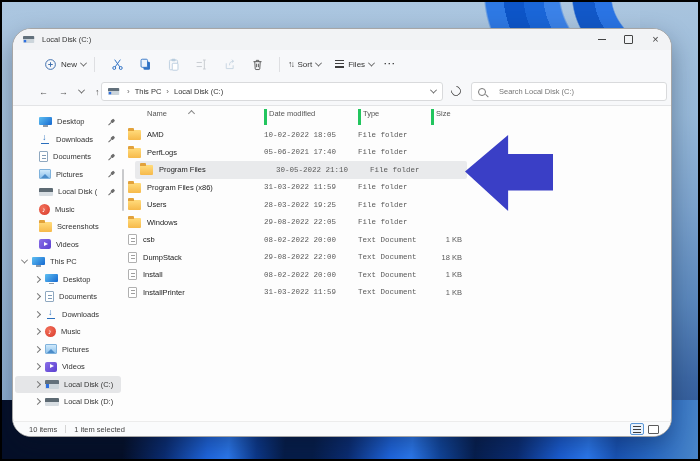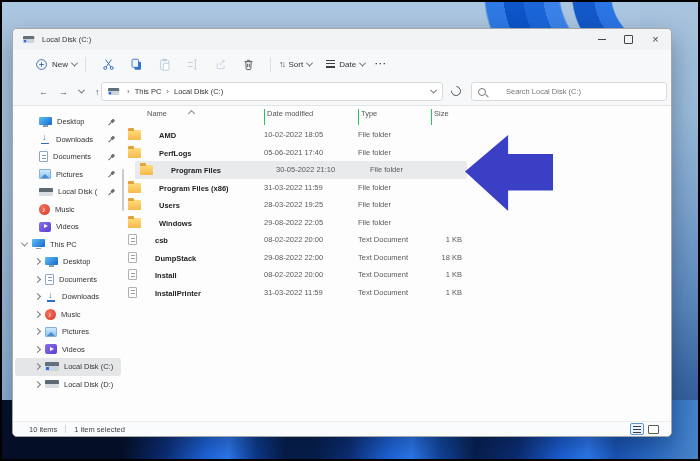--- a/index.html
+++ b/index.html
@@ -10,48 +10,48 @@
   .bloom-ring{position:absolute;left:468px;top:-168px;width:440px;height:320px;border-radius:50%;z-index:0;
     background:radial-gradient(closest-side,transparent 58%,#3b82e8 59% 66%,#1a66d8 66% 75%,#0d55c8 75% 84%,#2e79e4 84% 92%,rgba(46,121,228,0) 93%);}
   .bloom-ring2{position:absolute;left:540px;top:-120px;width:300px;height:230px;border-radius:50%;z-index:0;
     background:radial-gradient(closest-side,transparent 52%,#2a74e4 53% 64%,#1258c8 64% 78%,rgba(18,88,200,0) 79%);}
   .wp-right{position:absolute;left:640px;top:0;width:60px;height:461px;z-index:0;
     background:linear-gradient(180deg,#a9c4de 0%,#97b9d9 25%,#7ca3cd 45%,#5b88bd 65%,#3c67a4 82%,#274e8c 100%);}
   .wp-bottom{position:absolute;left:0;top:400px;width:700px;height:61px;z-index:1;
     background:linear-gradient(95deg,#050f28 0%,#050f28 18%,#0b2d74 24%,#2068e2 30%,#2d7bf2 33%,#0d3a8e 37%,#061d4a 41%,#061d4a 45%,#0b2d74 50%,#2068e2 56%,#2d7bf2 59%,#12479e 63%,#071f50 68%,#0b2d74 74%,#1c5fd6 80%,#2d7bf2 84%,#1a55b8 88%,#2a6cc8 93%,#4a86c8 100%);}
 
   
-  .win{position:absolute;left:12px;top:28px;width:660px;height:409px;background:#fdfdfd;border:1px solid #a6a6a6;border-radius:5px;box-shadow:0 10px 24px rgba(10,20,40,.35);z-index:2;overflow:hidden;box-sizing:border-box;}
+  .win{position:absolute;left:12px;top:28px;width:660px;height:409px;background:#fdfdfd;border:1px solid #a6a6a6;border-radius:19px;box-shadow:0 10px 24px rgba(10,20,40,.35);z-index:2;overflow:hidden;box-sizing:border-box;}
   .titlebar{position:absolute;left:0;top:0;width:100%;height:21px;background:#f2f3f5;display:flex;align-items:center;padding-left:10px;gap:5px;box-sizing:border-box;font-size:7.5px;color:#333;}
   .wcontrols{position:absolute;right:2px;top:0;height:21px;display:flex;align-items:stretch;}
   .wbtn{width:27px;display:flex;align-items:center;justify-content:center;color:#444;}
   .ic-min{width:8px;height:1px;background:#444;}
   .ic-max{width:7px;height:7px;border:1px solid #444;border-radius:1px;}
   .ic-close{font-size:11px;line-height:11px;color:#444;}
 
-  .toolbar{position:absolute;left:0;top:21px;width:100%;height:28px;background:#f7f8fa;display:flex;align-items:center;padding-left:22px;box-sizing:border-box;font-size:8px;color:#333;}
+  .toolbar{position:absolute;left:0;top:21px;width:100%;height:28px;background:#f7f8fa;display:flex;align-items:center;padding-left:31px;box-sizing:border-box;font-size:8px;color:#333;}
   .tgroup{display:flex;align-items:center;gap:4px;}
   .tdiv{width:1px;height:15px;background:#dedfe2;margin:0 8px;}
   .tbtn{width:28px;display:flex;align-items:center;justify-content:center;}
   .tmore{margin-left:10px;font-size:9px;font-weight:bold;color:#333;letter-spacing:1px;}
   .lbl{white-space:nowrap;}
   .cv{display:inline-block;width:4px;height:4px;border-right:1px solid #666;border-bottom:1px solid #666;}
   .cv.down{transform:rotate(45deg) translate(-1px,-1px);}
   .cv.right{transform:rotate(-45deg);}
   .cv.up{transform:rotate(-135deg);}
   .ic-lines{width:9px;height:8px;background:repeating-linear-gradient(180deg,#3f3f3f 0 1.2px,transparent 1.2px 3.2px);}
   .sort-glyph{font-size:8.5px;letter-spacing:-1.5px;color:#333;}
 
   .addressbar{position:absolute;left:0;top:49px;width:100%;height:27px;background:#f7f8fa;display:flex;align-items:center;box-sizing:border-box;font-size:7.5px;color:#333;}
   .nav-arrows{display:flex;align-items:center;gap:11px;padding-left:26px;width:62px;color:#555;font-size:9px;}
   .crumbbox{position:absolute;left:88px;top:4px;width:342px;height:19px;background:#fff;border:1px solid #d9dadc;border-radius:3px;display:flex;align-items:center;padding:0 6px;box-sizing:border-box;gap:5px;}
   .crumb-sep{color:#666;font-size:8px;}
   .crumb-chev{margin-left:auto;}
   .ic-refresh{position:absolute;left:438px;top:8px;width:8px;height:8px;border:1.2px solid #555;border-top-color:transparent;border-radius:50%;transform:rotate(-40deg);}
-  .searchbox{position:absolute;left:458px;top:4px;width:196px;height:19px;background:#fff;border:1px solid #d9dadc;border-radius:3px;display:flex;align-items:center;padding:0 6px;box-sizing:border-box;gap:20px;}
+  .searchbox{position:absolute;left:458px;top:4px;width:196px;height:19px;background:#fff;border:1px solid #d9dadc;border-radius:3px;display:flex;align-items:center;padding:0 6px;box-sizing:border-box;gap:13px;}
   .ic-search{position:relative;width:6px;height:6px;border:1px solid #777;border-radius:50%;flex:none;}
   .ic-search::after{content:"";position:absolute;width:3.5px;height:1px;background:#777;right:-3px;bottom:-1px;transform:rotate(45deg);}
   .searchbox input{border:none;outline:none;background:transparent;font-size:7.5px;width:100%;font-family:"Liberation Sans",sans-serif;color:#333;padding:0;}
   .searchbox input::placeholder{color:#767676;}
   .hdiv{position:absolute;left:0;top:76px;width:100%;height:1px;background:#e3e4e6;}
 
   
   .sidebar{position:absolute;left:2px;top:84px;width:106px;}
   .sb-row{display:flex;align-items:center;height:17.5px;gap:5px;font-size:7.5px;color:#333;border-radius:3px;padding-right:2px;}
   .sb-row.quick{padding-left:24px;}
@@ -88,27 +88,27 @@
   .ic-drive{width:14px;height:9px;}
   .ic-drive::before{content:"";position:absolute;inset:0;background:linear-gradient(180deg,#62707b 0 45%,#ccd5db 45% 100%);border-radius:1px;}
   .ic-drive::after{content:"";position:absolute;left:1px;bottom:1px;width:3px;height:3.5px;background:#2d6fe0;}
   .ic-drive-plain{width:14px;height:8px;background:linear-gradient(180deg,#5d6a73 0 50%,#d7dde2 50% 100%);border-radius:1px;}
   .tiny-drive{transform:scale(.8);transform-origin:left center;}
 
   
   .colheaders{position:absolute;left:110px;top:80px;width:344px;height:16px;display:grid;grid-template-columns:141px 94px 73px 1fr;font-size:7.5px;color:#555;align-items:center;}
   .colheaders .hc{padding-left:2px;position:relative;height:100%;display:flex;align-items:flex-start;}
   .colheaders .hc.first{padding-left:24px;}
-  .colheaders .hc.b{border-left:1px solid #22c55e;}
+  .colheaders .hc.b{border-left:3px solid #22c55e;}
   .sortchev{position:absolute;left:66px;top:2px;border-color:#888;}
   .filelist{position:absolute;left:110px;top:97px;width:344px;}
   .frow{display:grid;grid-template-columns:141px 94px 73px 1fr;height:17.5px;align-items:center;font-size:7.5px;color:#222;border-radius:2px;}
   .frow.sel{background:#e9eaec;margin-left:12px;}
-  .fname{display:flex;align-items:flex-end;gap:18px;padding-left:5px;white-space:nowrap;font-weight:bold;}
-  .fcell{color:#5a5a5a;white-space:nowrap;}
+  .fname{display:flex;align-items:center;gap:6px;padding-left:5px;white-space:nowrap;}
+  .fcell{color:#5a5a5a;white-space:nowrap;font-family:Liberation Mono, monospace;}
   .fsize{text-align:right;padding-right:5px;color:#5a5a5a;white-space:nowrap;}
 
   
   .statusbar{position:absolute;left:0;bottom:0;width:100%;height:15px;background:#fafbfc;border-top:1px solid #ececec;display:flex;align-items:center;padding-left:16px;gap:8px;box-sizing:border-box;font-size:7.5px;color:#444;}
   .st-sep{width:1px;height:8px;background:#d5d5d5;}
   .viewbtns{margin-left:auto;margin-right:12px;display:flex;align-items:center;gap:4px;}
   .vbtn1{width:14px;height:12px;border:1px solid #5a96d6;background:#eaf2fb;border-radius:2px;display:flex;align-items:center;justify-content:center;box-sizing:border-box;}
   .vbtn1 .ic-lines{width:8px;height:7px;}
   .vbtn2{width:11px;height:9px;border:1px solid #5c5c5c;background:#fff;border-radius:1px;box-sizing:border-box;}
 
@@ -189,21 +189,21 @@
           </svg>
       </div>
       <div class="tdiv"></div>
       <div class="tgroup">
         <span class="sort-glyph">↑↓</span>
         <span class="lbl">Sort</span>
         <span class="cv down"></span>
       </div>
       <div class="tgroup" style="margin-left:14px;">
         <span class="ic-lines"></span>
-        <span class="lbl">Date</span>
+        <span class="lbl">Files</span>
         <span class="cv down"></span>
       </div>
       <div class="tmore">···</div>
     </div>
 
     <div class="addressbar">
       <div class="nav-arrows">
         <span>←</span>
         <span>→</span>
         <span class="cv down"></span>
@@ -250,20 +250,24 @@
           <div class="sb-row quick">
             <span class="icn ic-drive-plain"></span>
             <span class="sb-label">Local Disk (</span>
             <span class="ic-pin"></span>
           </div>
           <div class="sb-row quick">
             <span class="icn ic-music"></span>
             <span class="sb-label">Music</span>
           </div>
           <div class="sb-row quick">
+            <span class="icn ic-folder"></span>
+            <span class="sb-label">Screenshots</span>
+          </div>
+          <div class="sb-row quick">
             <span class="icn ic-videos"></span>
             <span class="sb-label">Videos</span>
           </div>
         </div>
       <div class="sb-row pc">
         <span class="cv down"></span>
         <span class="icn ic-monitor"></span>
         <span class="sb-label">This PC</span>
       </div>
       <div id="pc-children">

